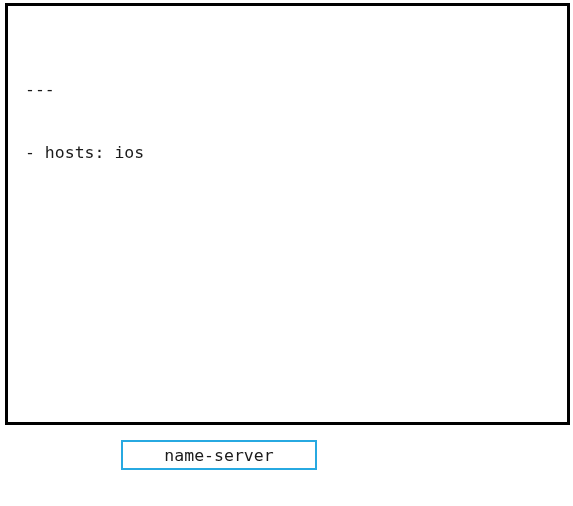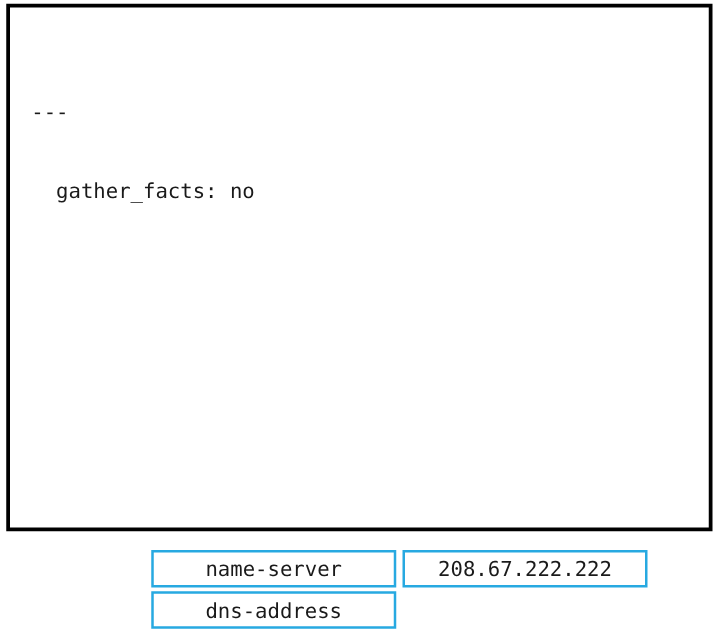--- a/index.html
+++ b/index.html
@@ -79,21 +79,21 @@
   }
 </style>
 </head>
 <body>
 
 <div id="code-panel">
 
   <div id="code-listing">
 
     <div class="code-line">---</div>
-    <div class="code-line">  gather_facts: no</div>
+    <div class="code-line">- hosts: ios</div>
     <div class="code-line blank"></div>
 
     <div class="code-line">
       
     </div>
 
     
     
     
     
@@ -106,20 +106,18 @@
     
     
 
   </div>
 </div>
 
 <div id="tile-tray">
 
   <div class="tile-row">
     <div class="tile">name-server</div>
-    <div class="tile">208.67.222.222</div>
   </div>
 
   <div class="tile-row">
-    <div class="tile">dns-address</div>
   </div>
 
 </div>
 
 </body></html>

